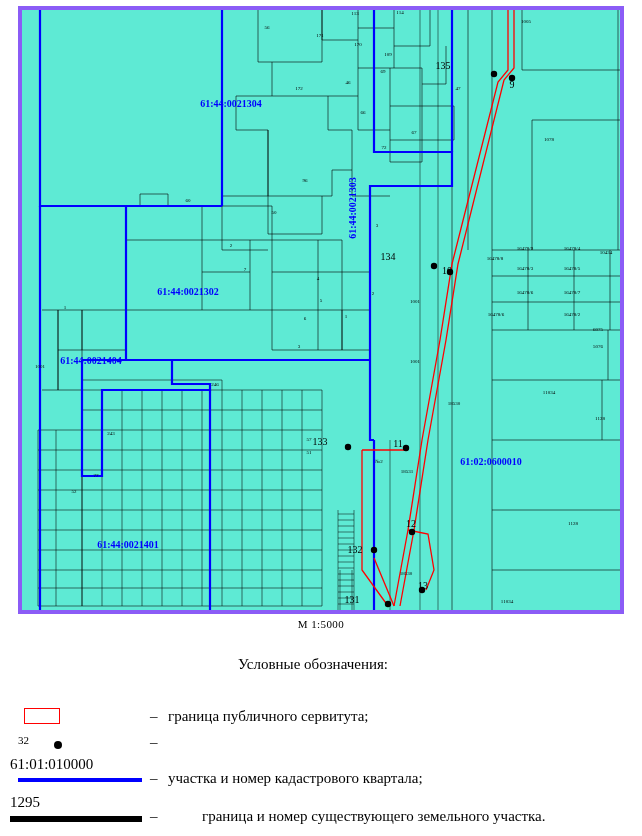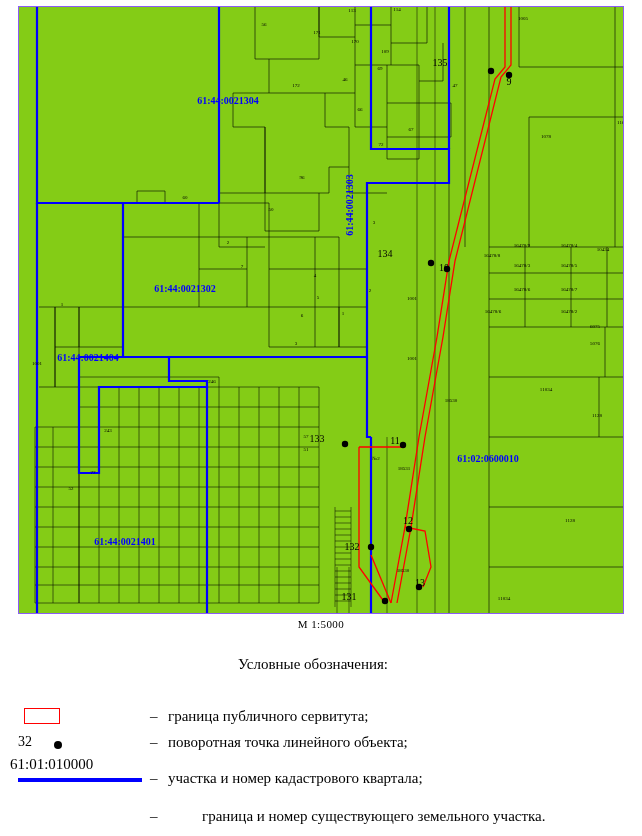--- a/index.html
+++ b/index.html
@@ -20,24 +20,24 @@
     width: 642px;
     height: 836px;
   }
   
   #map-frame {
     position: absolute;
     left: 18px;
     top: 6px;
     width: 606px;
     height: 608px;
-    border: 1px solid #8b5cf6;
+    border: 4px solid #8b5cf6;
     box-sizing: border-box;
     overflow: hidden;
-    background: #84cc16;
+    background: #5eead4;
   }
   #map-svg {
     position: absolute;
     left: 0;
     top: 0;
   }
   
   #scale-caption {
     position: absolute;
     left: 0;
@@ -88,21 +88,21 @@
     width: 36px;
     height: 16px;
     border: 1.4px solid #ff0000;
     box-sizing: border-box;
   }
   
   .sym-point-num {
     position: absolute;
     left: 8px;
     top: 4px;
-    font-size: 14px;
+    font-size: 11px;
   }
   .sym-point-dot {
     position: absolute;
     left: 44px;
     top: 11px;
     width: 8px;
     height: 8px;
     background: #000000;
     border-radius: 50%;
   }
@@ -366,30 +366,33 @@
     <div class="legend-dash" style="top:8px;">–</div>
     <div class="legend-text" style="top:8px;">граница публичного сервитута;</div>
   </div>
 
   <div class="legend-row" style="top:730px;">
     <div class="legend-sym">
       <div class="sym-point-num">32</div>
       <div class="sym-point-dot"></div>
     </div>
     <div class="legend-dash" style="top:4px;">–</div>
-    <div class="legend-text" style="top:4px;">поворотная точка линейного объекта;</div>
   </div>
 
   <div class="legend-row" style="top:758px;text-align:center;">
     <div class="legend-sym">
       <div class="sym-cad-num">61:01:010000</div>
       <div class="sym-blue-line"></div>
     </div>
     <div class="legend-dash" style="top:12px;">–</div>
     <div class="legend-text" style="top:12px;">участка и номер кадастрового квартала;</div>
   </div>
 
   <div class="legend-row" style="top:796px;">
+    <div class="legend-sym">
+      <div class="sym-parcel-num">1295</div>
+      <div class="sym-black-line"></div>
+    </div>
     <div class="legend-dash" style="top:12px;">–</div>
     <div class="legend-text" style="top:12px;margin-left:34px;">граница и номер существующего земельного участка.</div>
   </div>
 
 </div>
 
 </body></html>

